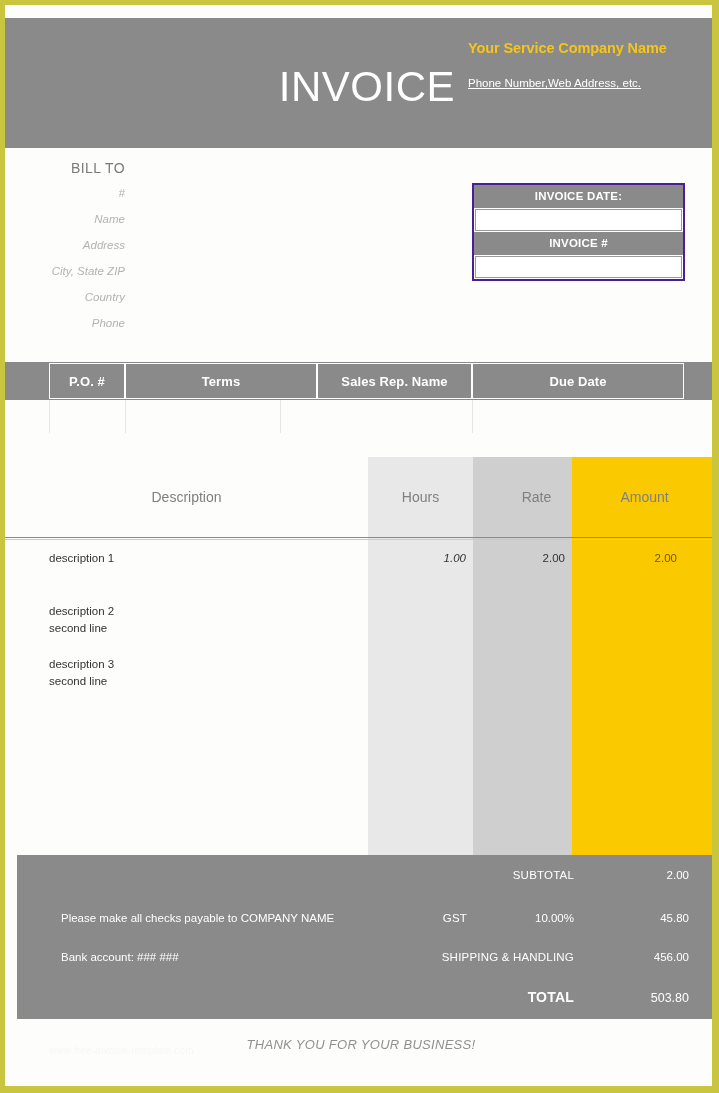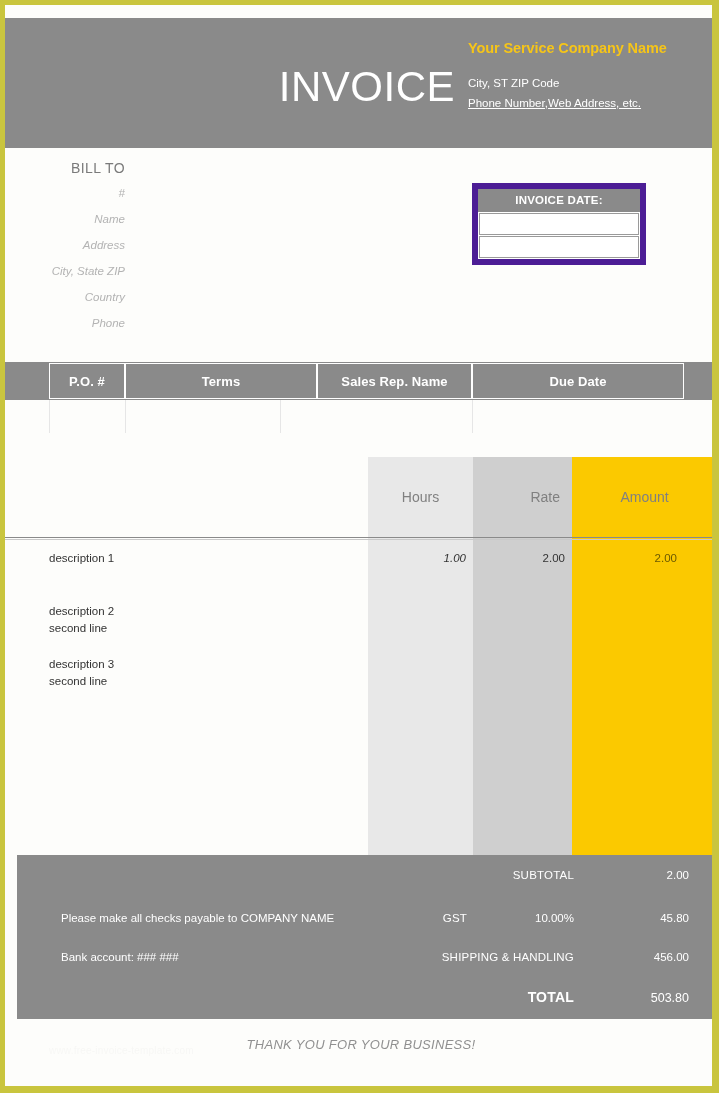--- a/index.html
+++ b/index.html
@@ -94,22 +94,22 @@
     color: #b3b3b3;
     line-height: 26px;
     white-space: nowrap;
   }
 
   
   .meta-box {
     position: absolute;
     left: 467px;
     top: 178px;
-    width: 174px;
-    border: 6px solid #4c1d95;
+    width: 213px;
+    border: 2px solid #4c1d95;
     background: #fff;
   }
   .meta-label {
     background: #8a8a8a;
     color: #ffffff;
     font-size: 11.5px;
     font-weight: bold;
     text-align: center;
     padding: 5px 0 6px;
     letter-spacing: 0.2px;
@@ -183,21 +183,21 @@
   }
   .items-head .h {
     position: absolute;
     top: 32px;
     font-size: 14px;
     color: #808080;
     font-weight: normal;
   }
   .h-desc  { left: 0; width: 363px; text-align: center; }
   .h-hours { left: 363px; width: 105px; text-align: center; }
-  .h-rate  { left: 456px; width: 99px; text-align: right; padding-left: 28px; }
+  .h-rate  { left: 468px; width: 99px; text-align: center; padding-left: 28px; }
   .h-amt   { left: 567px; width: 145px; text-align: center; color: #938200; }
 
   .items-rule {
     position: absolute;
     left: 0; top: 532px; width: 712px;
     border-top: 1px solid #8a8a8a;
     border-bottom: 1px solid #c9c9c9;
     height: 3px;
   }
 
@@ -313,39 +313,39 @@
 
 <div class="page-frame">
   <div class="sheet">
 
     <div class="masthead">
       <div class="invoice-word">INVOICE</div>
 
       <div class="company-block">
         <div class="company-name">Your Service Company Name</div>
         <div class="company-addr">
-          <div>City, ST  ZIP Code</div>
           <div><span class="underlined">Phone Number,Web Address, etc.</span></div>
         </div>
       </div>
     </div>
 
     <div class="billto">
       <div class="billto-title">BILL TO</div>
       <div class="billto-line">#</div>
       <div class="billto-line">Name</div>
       <div class="billto-line">Address</div>
       <div class="billto-line">City, State ZIP</div>
       <div class="billto-line">Country</div>
       <div class="billto-line">Phone</div>
     </div>
 
     <div class="meta-box">
       <div class="meta-label">INVOICE DATE:</div>
       <div class="meta-field"></div>
+      <div class="meta-label">INVOICE #</div>
       <div class="meta-field"></div>
     </div>
 
     <div class="po-strip">
       <div class="po-spacer-l"></div>
       <div class="po-cell c1">P.O. #</div>
       <div class="po-cell c3">Terms</div>
       <div class="po-cell c2">Sales Rep. Name</div>
       <div class="po-cell c4">Due Date</div>
       <div class="po-spacer-r"></div>
@@ -354,20 +354,21 @@
     <div class="po-underrow" style="left:44px"></div>
     <div class="po-underrow" style="left:120px"></div>
     <div class="po-underrow" style="left:275px"></div>
     <div class="po-underrow" style="left:467px"></div>
 
     <div class="col-hours"></div>
     <div class="col-rate"></div>
     <div class="col-amount"></div>
 
     <div class="items-head">
+      <div class="h h-desc">Description</div>
       <div class="h h-hours">Hours</div>
       <div class="h h-rate">Rate</div>
       <div class="h h-amt">Amount</div>
     </div>
     <div class="items-rule"></div>
 
     <div class="items-body">
 
       <div class="item-row">
         <div class="item-desc">description 1</div>

